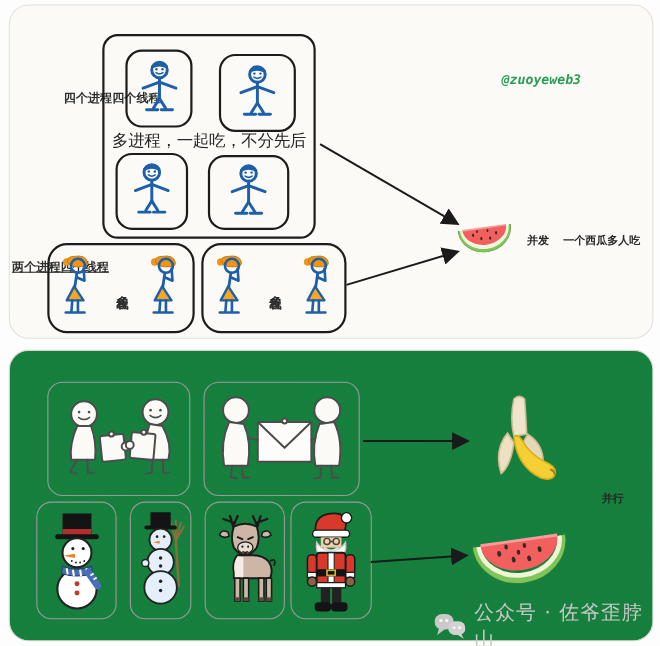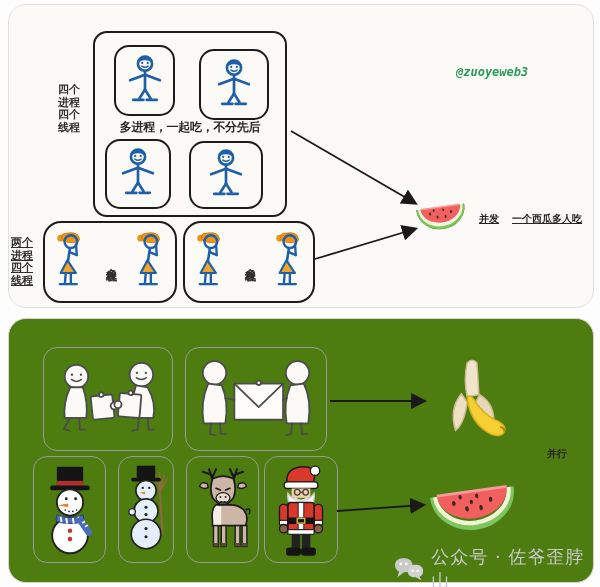--- a/index.html
+++ b/index.html
@@ -1,33 +1,33 @@
 <!DOCTYPE html>
 <html><head>
 <meta charset="utf-8">
 <style>
   html,body{margin:0;padding:0;}
   .page{position:relative;width:600px;height:587px;background:#fdfdfd;
         font-family:"DejaVu Sans",sans-serif;overflow:hidden;}
   .abs{position:absolute;}
   .panel{position:absolute;background:#fbfaf7;border:1.5px solid #e2e0dc;border-radius:18px;}
-  .panel.bottom{background:#4d7c0f;border-color:#d8d5cf;}
+  .panel.bottom{background:#15803d;border-color:#d8d5cf;}
   .panel.bottom::before{content:"";position:absolute;inset:0;border-radius:18px;
         background:repeating-linear-gradient(45deg, rgba(130,115,90,0.045) 0 1.5px, transparent 1.5px 6px);
         pointer-events:none;}
   .hand-box{position:absolute;border:2.4px solid #1c1c1c;border-radius:15px;background:transparent;
         display:flex;align-items:center;justify-content:center;}
   .soft-box{position:absolute;border:1.8px solid #9a9a98;border-radius:14px;background:transparent;
         display:flex;align-items:center;justify-content:center;}
   .lbl{font-size:11px;font-weight:700;color:#2e2e2e;line-height:1.15;letter-spacing:0;}
-  .lbl-col{display:flex;flex-direction:column;}
-  .cap{font-size:12px;font-weight:700;color:#262626;letter-spacing:-0.3px;}
+  .lbl-col{display:flex;flex-direction:row;}
+  .cap{font-size:15px;font-weight:400;color:#262626;letter-spacing:-0.3px;}
   .vtext{writing-mode:vertical-rl;text-orientation:upright;font-size:11px;font-weight:700;color:#2e2e2e;letter-spacing:2px;}
   .handle{font-family:"DejaVu Sans Mono",monospace;font-weight:700;font-size:12px;color:#2a9c55;font-style:italic;}
-  .result-line{display:flex;gap:13px;font-size:10px;font-weight:700;color:#262626;text-decoration:underline;}
+  .result-line{display:flex;gap:13px;font-size:10px;font-weight:700;color:#262626;}
   .small-cap{font-size:10px;font-weight:700;color:#262626;line-height:1.35;text-align:center;}
   .watermark{display:flex;align-items:center;gap:8px;color:#c9c9c9;font-size:18px;
         font-weight:400;letter-spacing:1px;}
   svg{display:block;}
 </style>
 </head>
 <body>
 
 <div class="page">
 

